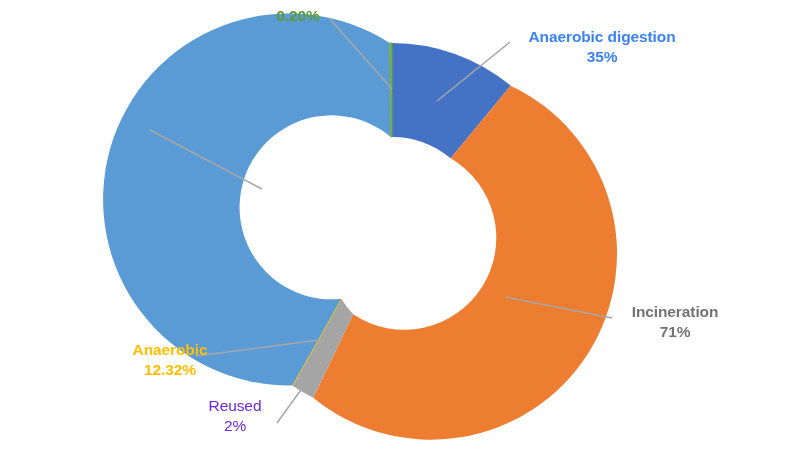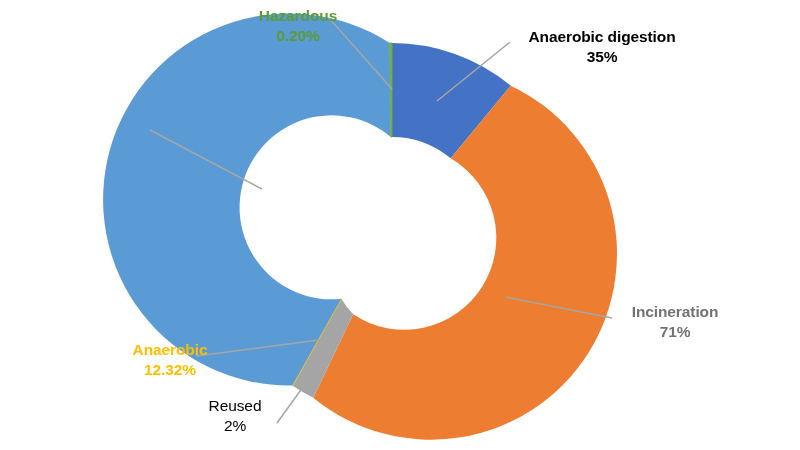--- a/index.html
+++ b/index.html
@@ -124,38 +124,37 @@
       <line x1="329" y1="18" x2="392" y2="89" stroke="#A6A6A6"></line>
       <line x1="510" y1="42" x2="437" y2="101" stroke="#A6A6A6"></line>
       <line x1="150" y1="130" x2="262" y2="189" stroke="#A6A6A6"></line>
       <line x1="612" y1="318" x2="506" y2="297" stroke="#A6A6A6"></line>
       <line x1="196" y1="356" x2="334" y2="338" stroke="#A6A6A6"></line>
       <line x1="277" y1="423" x2="303" y2="387" stroke="#A6A6A6"></line>
     </g>
   </svg>
 
   <div class="callout" id="callout-hazardous" style="color: rgb(93, 155, 51);">
-    <span class="lbl">Hazardous</span>
     <span class="val">0.20%</span>
   </div>
 
-  <div class="callout" id="callout-anaerobic" style="color: #000000;">
+  <div class="callout" id="callout-anaerobic" style="color: #3b82f6;">
     <span class="lbl">Anaerobic digestion</span>
     <span class="val">35%</span>
   </div>
 
 
   <div class="callout" id="callout-incineration" style="color: #737373;">
     <span class="lbl">Incineration</span>
     <span class="val">71%</span>
   </div>
 
   <div class="callout" id="callout-landfill" style="color: rgb(255, 191, 0);">
     <span class="lbl">Anaerobic</span>
     <span class="val">12.32%</span>
   </div>
 
-  <div class="callout" id="callout-reused" style="color: #000000;">
+  <div class="callout" id="callout-reused" style="color: #6d28d9;">
     <span class="lbl">Reused</span>
     <span class="val">2%</span>
   </div>
 
 </div>
 
 </body></html>

